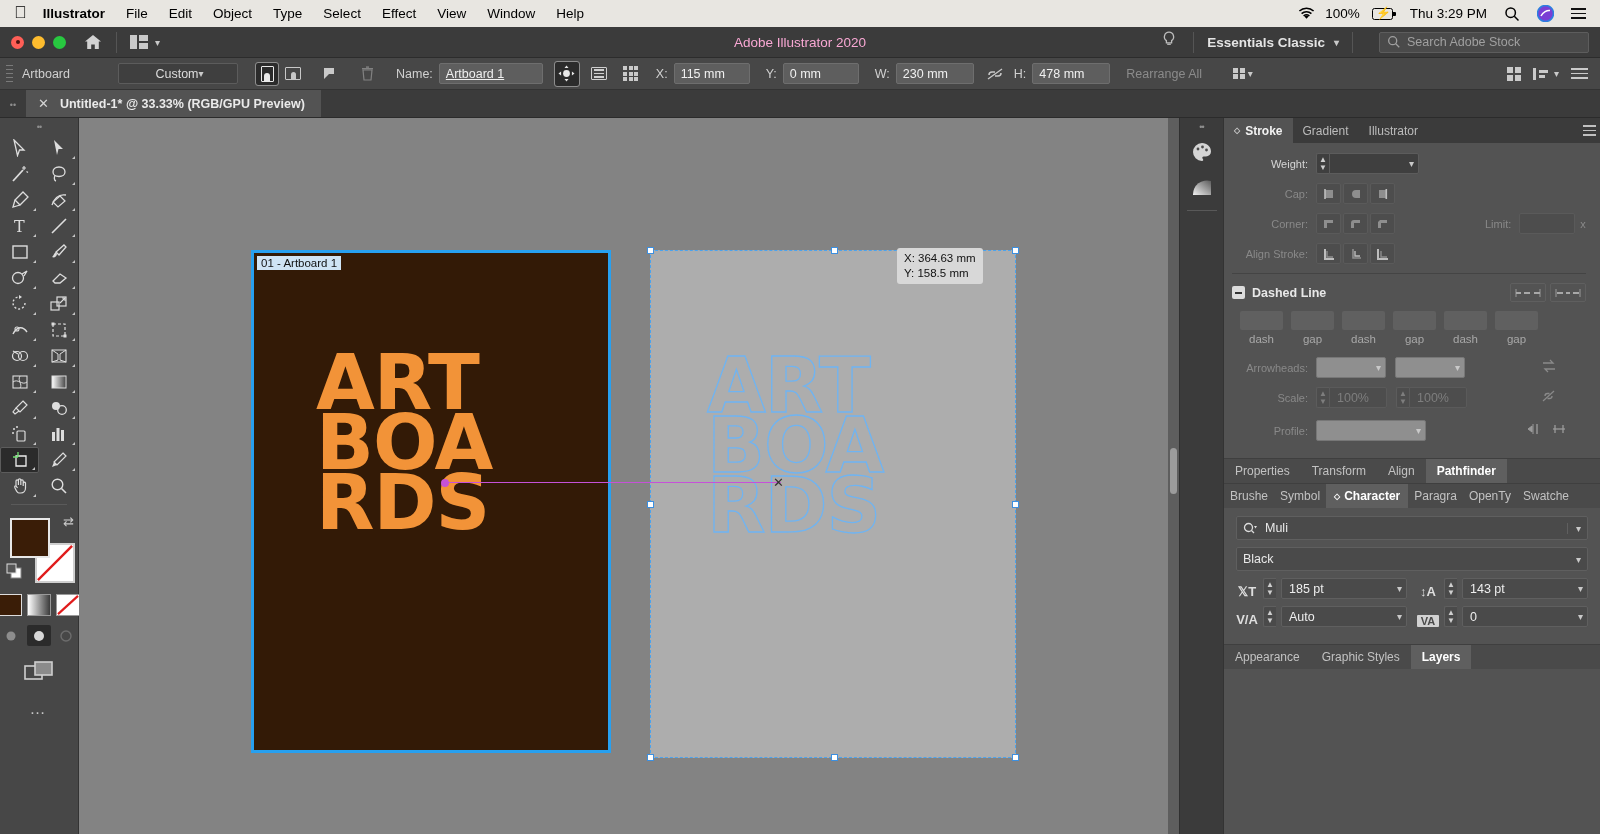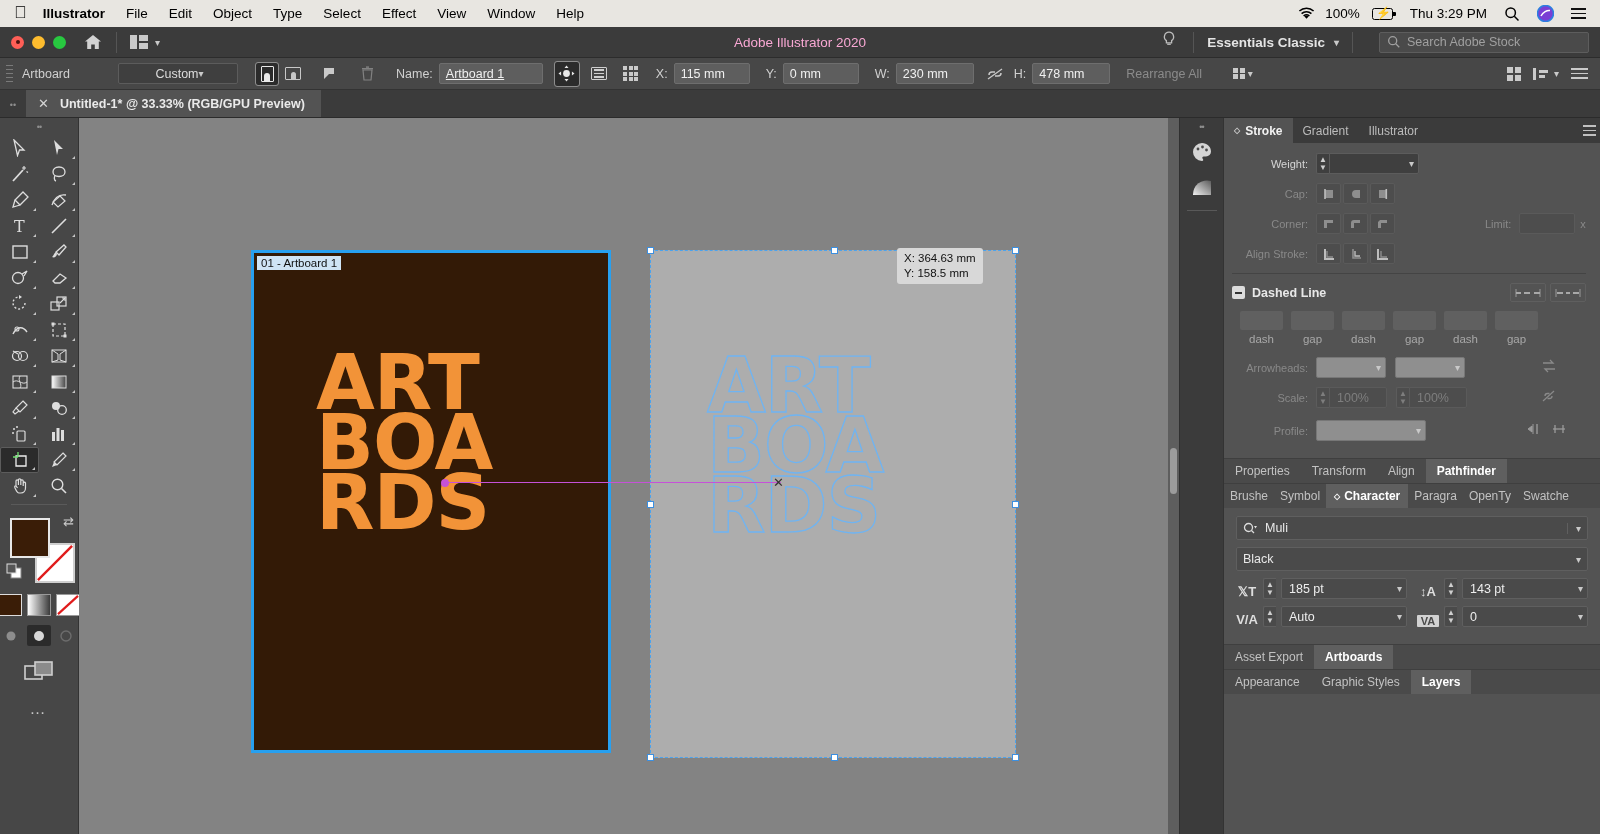--- a/index.html
+++ b/index.html
@@ -1081,25 +1081,20 @@
             <span class="chic" style="background:#d2d2d2;color:#4a4a4a;font-size:11px;border-radius:1px;padding:0 2px;">VA</span>
             <span class="stepper" style="background:#4a4a4a;border-color:#5f5f5f;">▲<br>▼</span>
             <span class="chfield">
               <span>0</span>
               <span class="chev">▾</span>
             </span>
           </div>
         </div>
       </div>
 
-      <div class="tabstrip">
-        <div class="t">Asset Export</div>
-        <div class="t active">Artboards</div>
-        <div class="fill"></div>
-      </div>
 
       <div class="tabstrip">
         <div class="t">Appearance</div>
         <div class="t">Graphic Styles</div>
         <div class="t active">Layers</div>
         <div class="fill"></div>
       </div>
 
       <div class="botfill"></div>
     </div>

